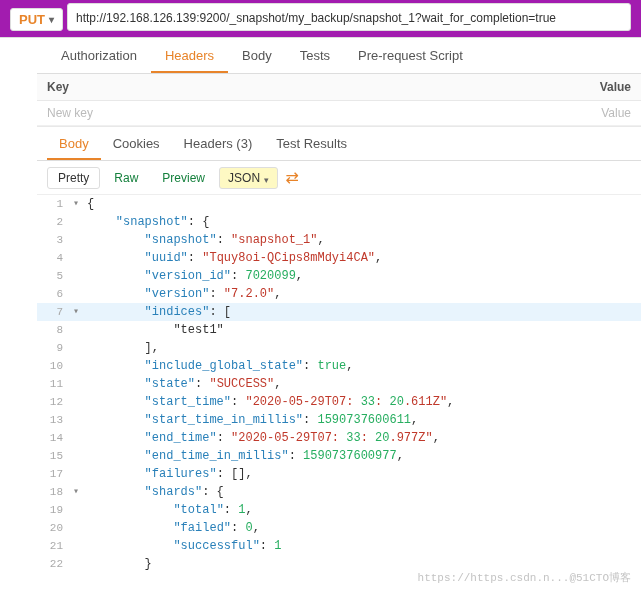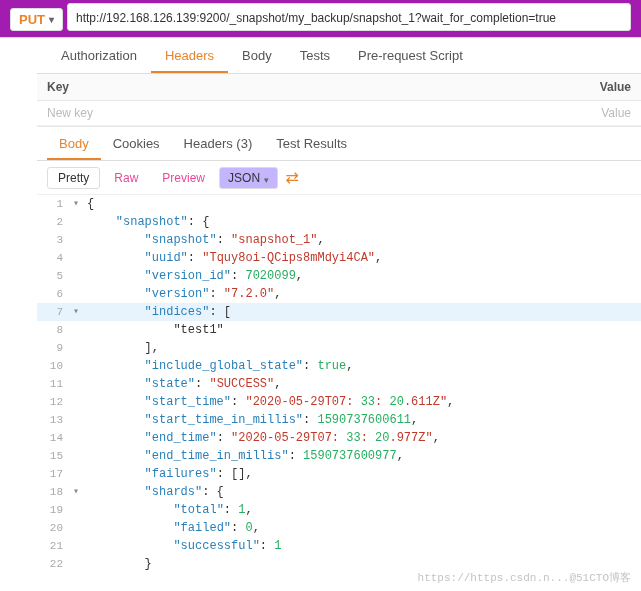--- a/index.html
+++ b/index.html
@@ -127,41 +127,41 @@
       gap: 4px;
       border-bottom: 1px solid #eee;
       background: #fff;
       height: 34px;
     }
     .fmt-btn {
       padding: 3px 10px;
       font-size: 12px;
       border-radius: 3px;
       cursor: pointer;
-      color: #ec4899;
+      color: #15803d;
       background: transparent;
       border: none;
     }
     .fmt-btn.active {
       background: #fff;
       color: #333;
       font-weight: 500;
       border: 1px solid #ddd;
     }
     .fmt-dropdown {
       display: flex;
       align-items: flex-end;
       gap: 4px;
       border: 1px solid #ddd;
       border-radius: 3px;
       padding: 3px 8px;
       font-size: 12px;
       cursor: pointer;
       color: #333;
-      background: #c4b5fd;
+      background: #fef9c3;
     }
     .fmt-dropdown .chevron { font-size: 9px; color: #666; }
     .fmt-icon {
       font-size: 16px;
       color: #e8842a;
       cursor: pointer;
       margin-left: 4px;
     }
 
     

